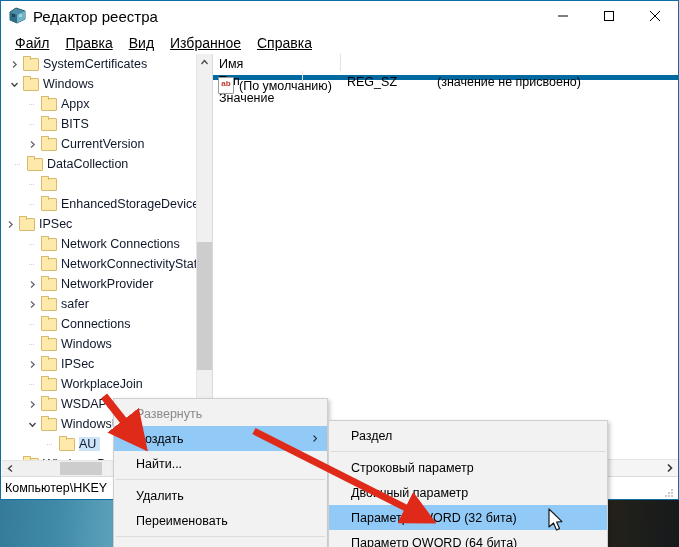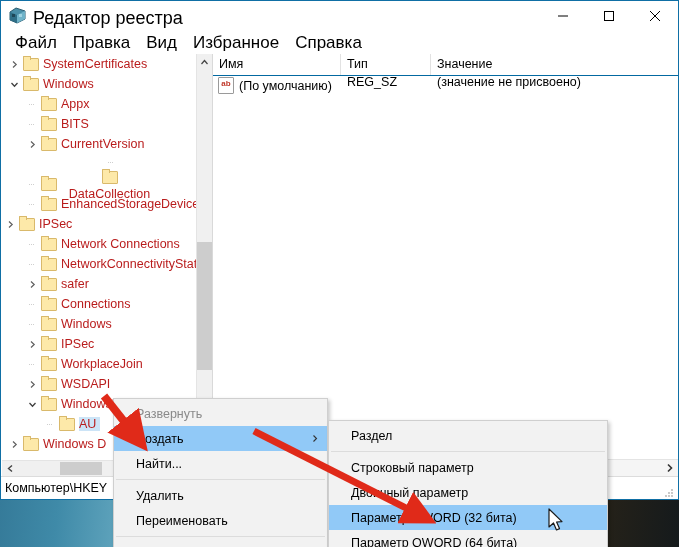--- a/index.html
+++ b/index.html
@@ -25,63 +25,64 @@
   
   #titlebar{
     position:absolute;left:0;top:0;right:0;height:31px;
     background:#ffffff;
   }
   #app-icon{
     position:absolute;left:7px;top:5px;width:19px;height:19px;
   }
   #title-text{
     position:absolute;left:32px;top:7px;
-    font-size:18px;color:#000;
+    font-size:15px;color:#000;
     white-space:nowrap;
   }
   .winbtn{
     position:absolute;top:0;width:46px;height:30px;
     display:flex;align-items:center;justify-content:center;
     background:transparent;
   }
   #btn-min{right:92px;}
   #btn-max{right:46px;}
   #btn-close{right:0px;}
   .winbtn svg{display:block;}
   
   #menubar{
     position:absolute;left:0;top:31px;right:0;height:22px;
     background:#ffffff;
     display:flex;align-items:center;
     padding-left:6px;
     box-sizing:border-box;
   }
   .menu-item{
-    font-size:17px;color:#000;
+    font-size:14px;color:#000;
     padding:2px 8px;
     white-space:nowrap;
+    text-decoration:underline;
   }
   
   #panes{
     position:absolute;left:0;top:53px;right:0;bottom:22px;
   }
   #tree-pane{
     position:absolute;left:1px;top:0;width:210px;bottom:0;
     background:#ffffff;
     border-right:1px solid #d9d9d9;
     overflow:hidden;
   }
   #tree-inner{
     position:absolute;left:0;top:0;width:195px;bottom:16px;
     overflow:hidden;
   }
   .tnode{
     position:relative;height:20px;
     display:flex;align-items:center;
-    font-size:12.5px;color:#b91c1c;white-space:nowrap;
+    font-size:12.5px;color:#0f172a;white-space:nowrap;
   }
   .twist{
     width:16px;height:20px;flex:0 0 16px;
     display:flex;align-items:center;justify-content:center;
   }
   .twist svg{display:block;}
   .tfolder{
     width:17px;height:14px;flex:0 0 17px;margin-right:4px;
     position:relative;
   }
@@ -125,22 +126,23 @@
     position:absolute;top:1px;left:58px;width:42px;height:13px;
     background:#cdcdcd;
   }
   
   #list-pane{
     position:absolute;left:212px;top:0;right:0;bottom:0;
     background:#ffffff;
   }
   #list-header{
     position:absolute;left:0;top:0;right:0;height:21px;
-    background:#ffffff;border-bottom:1px solid #0369a1;
+    background:#ffffff;border-bottom:5px solid #0369a1;
     display:flex;
+    flex-direction:column;
   }
   .lh-cell{
     font-size:12.5px;color:#000;
     padding:3px 0 0 6px;
     border-right:1px solid #e2e2e2;
     box-sizing:border-box;
     white-space:nowrap;
     height:21px;
   }
   #lh-name{width:128px;}
@@ -325,21 +327,21 @@
             <span class="twist">
               <svg width="9" height="9" viewBox="0 0 9 9">
                 <polyline points="3,1.5 6.2,4.5 3,7.5" fill="none" stroke="#606060" stroke-width="1.2"></polyline>
               </svg>
             </span>
             <span class="tfolder">
               <i></i>
             </span>
             <span class="tlabel">CurrentVersion</span>
           </div>
-          <div class="tnode" style="padding-left: 24px; flex-direction: column;">
+          <div class="tnode" style="padding-left: 8px;">
             <span class="twist">
               <svg width="9" height="9" viewBox="0 0 9 9">
                 <line x1="1" y1="4.5" x2="7" y2="4.5" stroke="#cfcfcf" stroke-width="1" stroke-dasharray="1 1"></line>
               </svg>
             </span>
             <span class="tfolder">
               <i></i>
             </span>
             <span class="tlabel">DataCollection</span>
           </div>
@@ -389,20 +391,31 @@
           <div class="tnode" style="padding-left: 22px;">
             <span class="twist">
               <svg width="9" height="9" viewBox="0 0 9 9">
                 <line x1="1" y1="4.5" x2="7" y2="4.5" stroke="#cfcfcf" stroke-width="1" stroke-dasharray="1 1"></line>
               </svg>
             </span>
             <span class="tfolder">
               <i></i>
             </span>
             <span class="tlabel">NetworkConnectivityStatu</span>
+          </div>
+          <div class="tnode" style="padding-left: 22px;">
+            <span class="twist">
+              <svg width="9" height="9" viewBox="0 0 9 9">
+                <polyline points="3,1.5 6.2,4.5 3,7.5" fill="none" stroke="#606060" stroke-width="1.2"></polyline>
+              </svg>
+            </span>
+            <span class="tfolder">
+              <i></i>
+            </span>
+            <span class="tlabel">NetworkProvider</span>
           </div>
           <div class="tnode" style="padding-left: 22px;">
             <span class="twist">
               <svg width="9" height="9" viewBox="0 0 9 9">
                 <polyline points="3,1.5 6.2,4.5 3,7.5" fill="none" stroke="#606060" stroke-width="1.2"></polyline>
               </svg>
             </span>
             <span class="tfolder">
               <i></i>
             </span>

